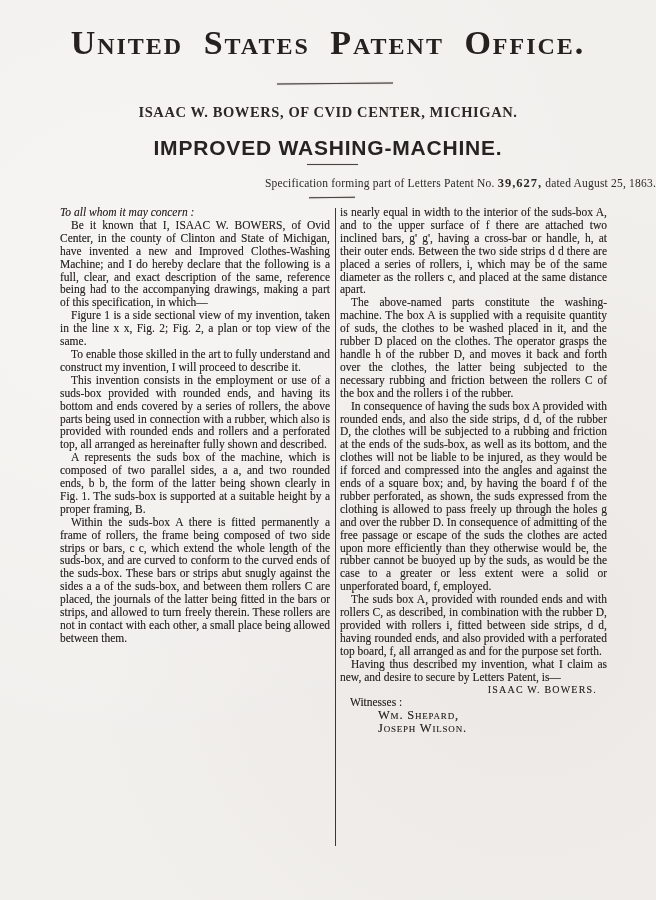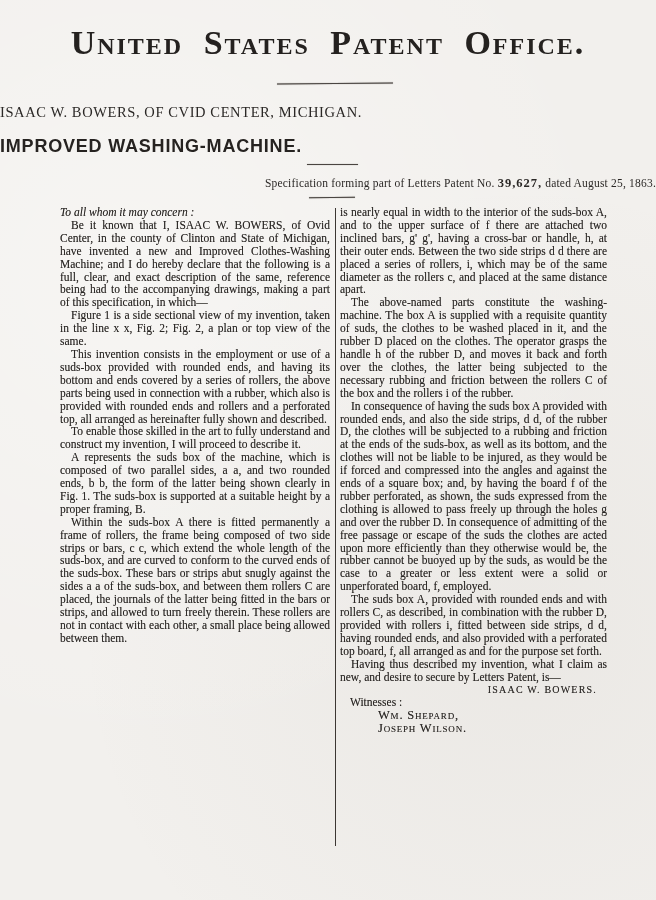--- a/index.html
+++ b/index.html
@@ -31,29 +31,30 @@
   .hrule {
     position: absolute; height: 1px;
     background: #4a4541;
     box-shadow: 0 0 1px rgba(60,55,50,.6);
   }
   .rule-title   { top: 83px;  left: 277px; width: 116px; transform: rotate(-0.4deg); }
   .rule-machine { top: 164px; left: 307px; width: 51px;  }
   .rule-spec    { top: 197px; left: 309px; width: 46px;  transform: rotate(-0.5deg); }
   .patentee-line {
     position: absolute; top: 104px; left: 0; width: 100%;
-    text-align: left;
+    text-align: center;
     font-size: 14.5px; letter-spacing: 0.6px;
     color: #2b2826;
+    font-weight: bold;
   }
   .invention-title {
     position: absolute; top: 136px; left: 0; width: 100%;
-    text-align: left;
+    text-align: center;
     font-family: "Liberation Sans", "DejaVu Sans", sans-serif;
-    font-size: 18px; font-weight: bold; letter-spacing: 0.8px;
+    font-size: 21px; font-weight: bold; letter-spacing: 0.8px;
     color: #262321;
   }
   .spec-line {
     position: absolute; top: 176px; left: 0; width: 100%;
     text-align: right;
     font-size: 11.5px; letter-spacing: 0.2px;
     color: #2b2826;
   }
   .spec-line .patent-number { font-weight: bold; font-size: 12.5px; letter-spacing: 1px; }
   
@@ -105,22 +106,22 @@
 
   <div class="spec-line"><span>Specification forming part of Letters Patent No. </span><span class="patent-number">39,627,</span><span> dated August 25, 1863.</span></div>
   <div class="hrule rule-spec"></div>
 
   <div class="columns">
 
     <div class="col col-left">
       <p class="no-indent salutation">To all whom it may concern :</p>
       <p>Be it known that I, ISAAC W. BOWERS, of Ovid Center, in the county of Clinton and State of Michigan, have invented a new and Improved Clothes-Washing Machine; and I do hereby declare that the following is a full, clear, and exact description of the same, reference being had to the accompanying drawings, making a part of this specification, in which—</p>
       <p>Figure 1 is a side sectional view of my invention, taken in the line x x, Fig. 2; Fig. 2, a plan or top view of the same.</p>
+      <p>To enable those skilled in the art to fully understand and construct my invention, I will proceed to describe it.</p>
       <p>This invention consists in the employment or use of a suds-box provided with rounded ends, and having its bottom and ends covered by a series of rollers, the above parts being used in connection with a rubber, which also is provided with rounded ends and rollers and a perforated top, all arranged as hereinafter fully shown and described.</p>
-      <p>To enable those skilled in the art to fully understand and construct my invention, I will proceed to describe it.</p>
       <p>A represents the suds box of the machine, which is composed of two parallel sides, a a, and two rounded ends, b b, the form of the latter being shown clearly in Fig. 1. The suds-box is supported at a suitable height by a proper framing, B.</p>
       <p>Within the suds-box A there is fitted permanently a frame of rollers, the frame being composed of two side strips or bars, c c, which extend the whole length of the suds-box, and are curved to conform to the curved ends of the suds-box. These bars or strips abut snugly against the sides a a of the suds-box, and between them rollers C are placed, the journals of the latter being fitted in the bars or strips, and allowed to turn freely therein. These rollers are not in contact with each other, a small place being allowed between them.</p>
     </div>
 
     <div class="col-divider"></div>
 
     <div class="col col-right">
       <p class="no-indent">is nearly equal in width to the interior of the suds-box A, and to the upper surface of f there are attached two inclined bars, g' g', having a cross-bar or handle, h, at their outer ends. Between the two side strips d d there are placed a series of rollers, i, which may be of the same diameter as the rollers c, and placed at the same distance apart.</p>
       <p>The above-named parts constitute the washing-machine. The box A is supplied with a requisite quantity of suds, the clothes to be washed placed in it, and the rubber D placed on the clothes. The operator grasps the handle h of the rubber D, and moves it back and forth over the clothes, the latter being subjected to the necessary rubbing and friction between the rollers C of the box and the rollers i of the rubber.</p>
       <p>In consequence of having the suds box A provided with rounded ends, and also the side strips, d d, of the rubber D, the clothes will be subjected to a rubbing and friction at the ends of the suds-box, as well as its bottom, and the clothes will not be liable to be injured, as they would be if forced and compressed into the angles and against the ends of a square box; and, by having the board f of the rubber perforated, as shown, the suds expressed from the clothing is allowed to pass freely up through the holes g and over the rubber D. In consequence of admitting of the free passage or escape of the suds the clothes are acted upon more efficiently than they otherwise would be, the rubber cannot be buoyed up by the suds, as would be the case to a greater or less extent were a solid or unperforated board, f, employed.</p>

